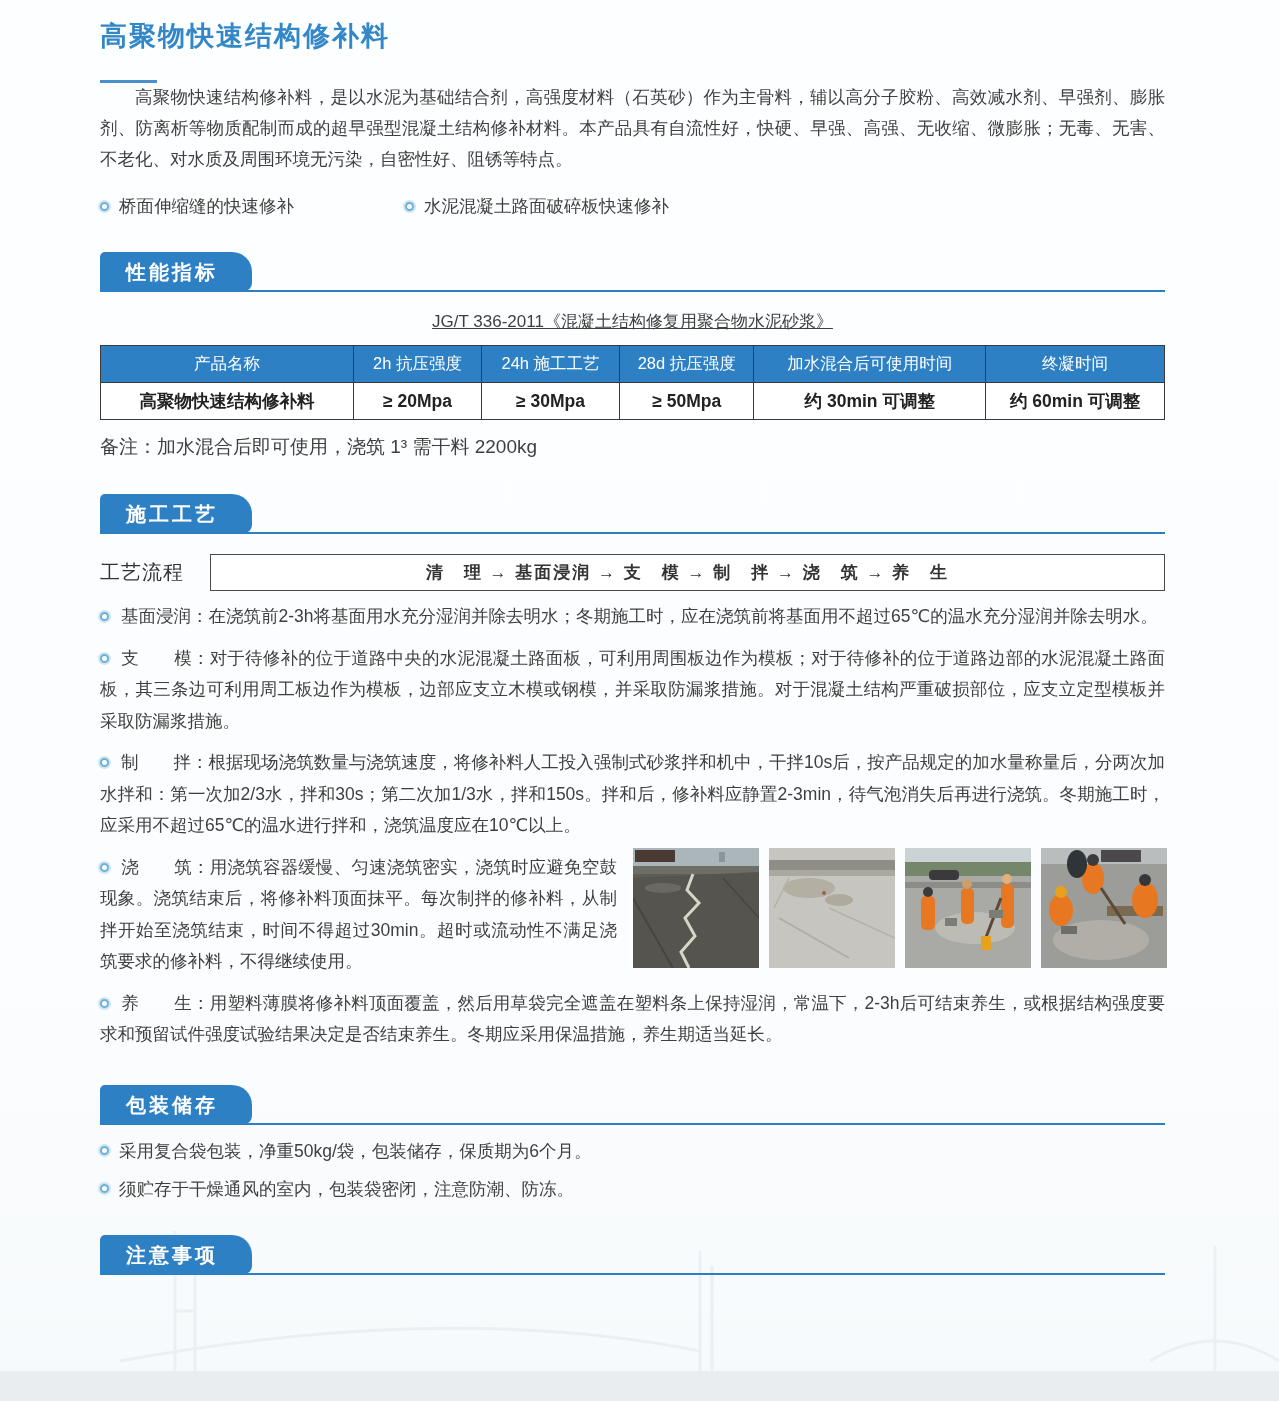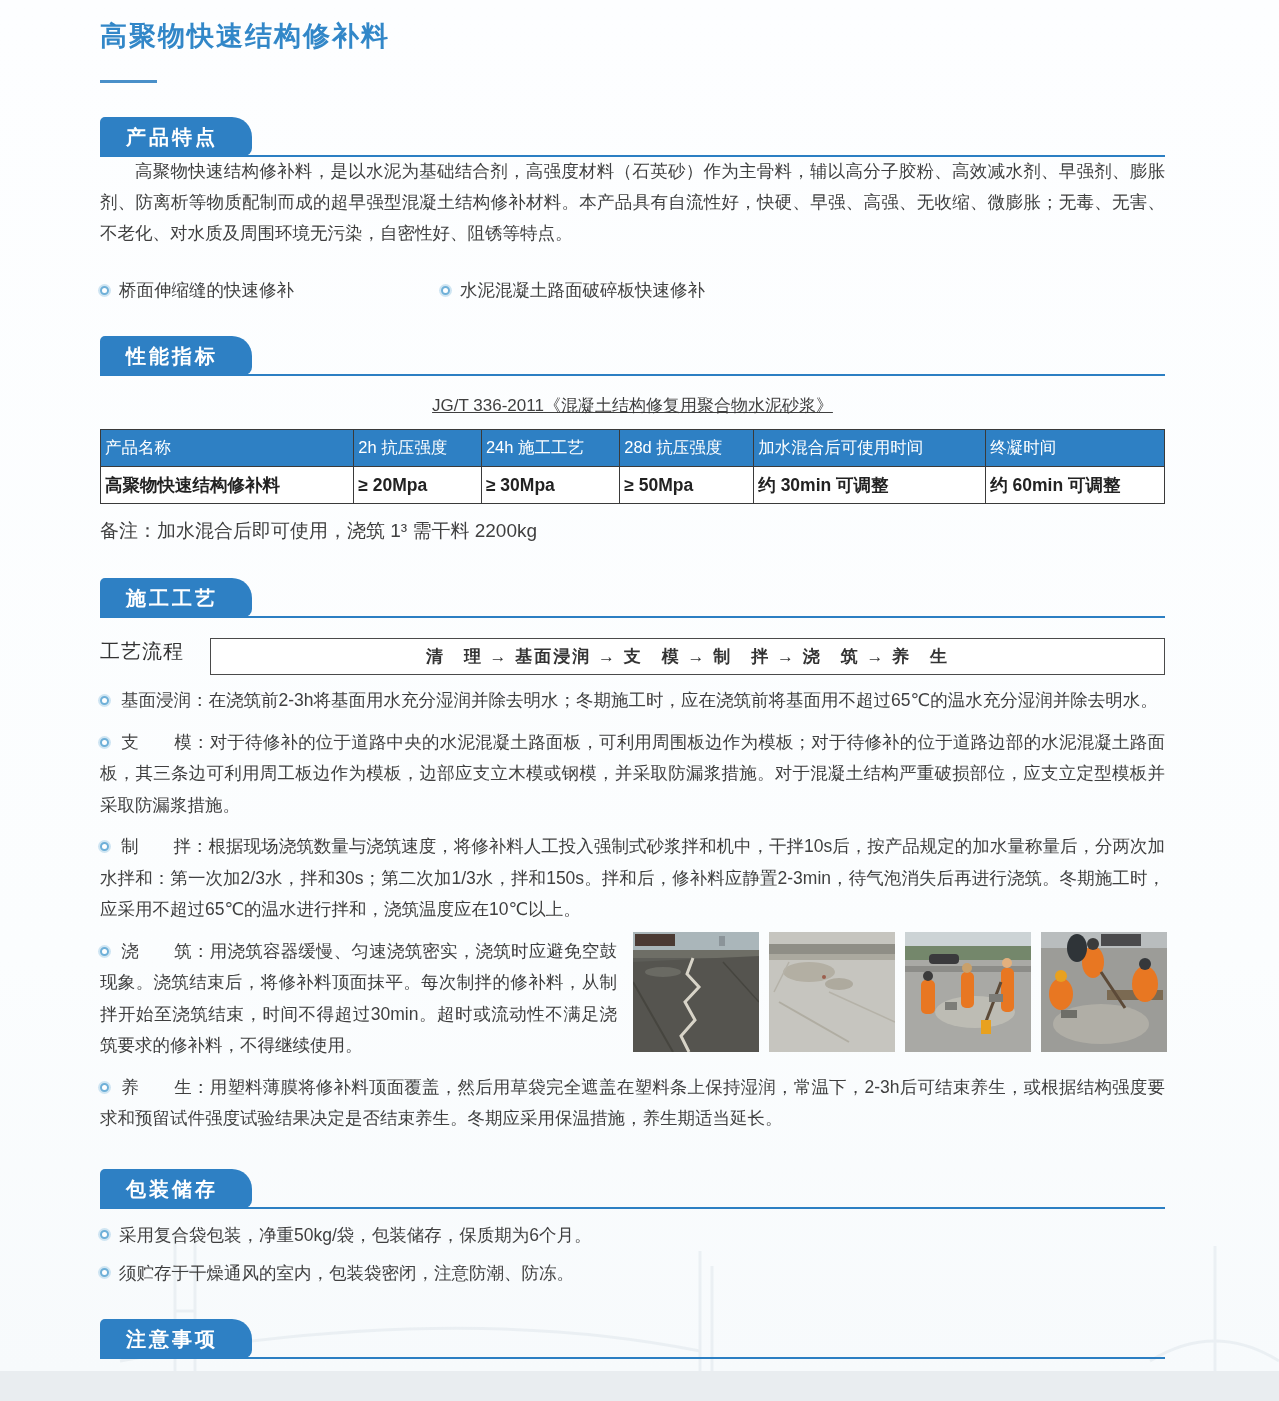--- a/index.html
+++ b/index.html
@@ -35,33 +35,33 @@
 
   .ring {
     display:inline-block; width:9px; height:9px; border-radius:50%;
     border:2px solid #6fb0d8; background:#ffffff;
     box-shadow:0 0 0 2px #cfe5f2;
     margin-right:10px; vertical-align:1px; flex:none;
   }
 
   .bullet-row { display:flex; align-items:baseline; margin-top:14px; font-size:17.5px; color:#3f3f3f; }
   .bullet-row .ring { align-self:center; }
-  .apps-row { display:flex; margin-top:28px;gap:36px; }
+  .apps-row { display:flex; margin-top:18px; }
   .apps-row .bullet-row { margin-top:0; }
   .apps-row .bullet-row:first-child { width:305px; flex:none; }
 
   .standard-line { text-align:center; font-size:17px; color:#3f3f3f; margin-top:18px;text-decoration:underline; }
 
   table.perf { width:100%; border-collapse:collapse; margin-top:12px; }
-  table.perf th, table.perf td { border:1px solid #3a3a3a; text-align:left; }
+  table.perf th, table.perf td { border:1px solid #3a3a3a; text-align:center; }
   table.perf th { background:#2e80c4; color:#ffffff; font-size:16.5px; font-weight:normal; padding:7px 4px; }
   table.perf td { background:#ffffff; color:#222222; font-size:17.5px; font-weight:bold; padding:6px 4px; }
   .note-line { font-size:19px; color:#3f3f3f; margin-top:14px; }
 
-  .flow-row { display:flex; align-items:flex-start; gap:26px; margin-top:20px; }
+  .flow-row { display:flex; align-items:center; gap:26px; margin-top:20px; }
   .flow-label { font-size:20px; color:#333333; flex:none; letter-spacing:1px; }
   .flow-box {
     flex:1; border:1px solid #4a4a4a; text-align:center;
     font-size:17px; font-weight:bold; color:#333333;
     padding:6px 8px; letter-spacing:2px; background:#fff;
   }
 
   .step { display:block; font-size:17.5px; line-height:1.8; color:#3f3f3f; text-align:justify; margin-top:10px; }
   .step .ring { margin-right:12px; }
   .clear { clear:both; }
@@ -77,23 +77,20 @@
 </style>
 </head>
 <body>
 
 <div class="page">
   <div class="content">
 
     <div class="doc-title">高聚物快速结构修补料</div>
     <div class="title-underline"></div>
 
-    <div class="sec-header">
-      <span class="sec-tab">产品特点</span>
-    </div>
     <p class="para indent">高聚物快速结构修补料，是以水泥为基础结合剂，高强度材料（石英砂）作为主骨料，辅以高分子胶粉、高效减水剂、早强剂、膨胀剂、防离析等物质配制而成的超早强型混凝土结构修补材料。本产品具有自流性好，快硬、早强、高强、无收缩、微膨胀；无毒、无害、不老化、对水质及周围环境无污染，自密性好、阻锈等特点。</p>
 
     <div class="apps-row">
       <div class="bullet-row">
         <span class="ring"></span>
         <span>桥面伸缩缝的快速修补</span>
       </div>
       <div class="bullet-row">
         <span class="ring"></span>
         <span>水泥混凝土路面破碎板快速修补</span>

